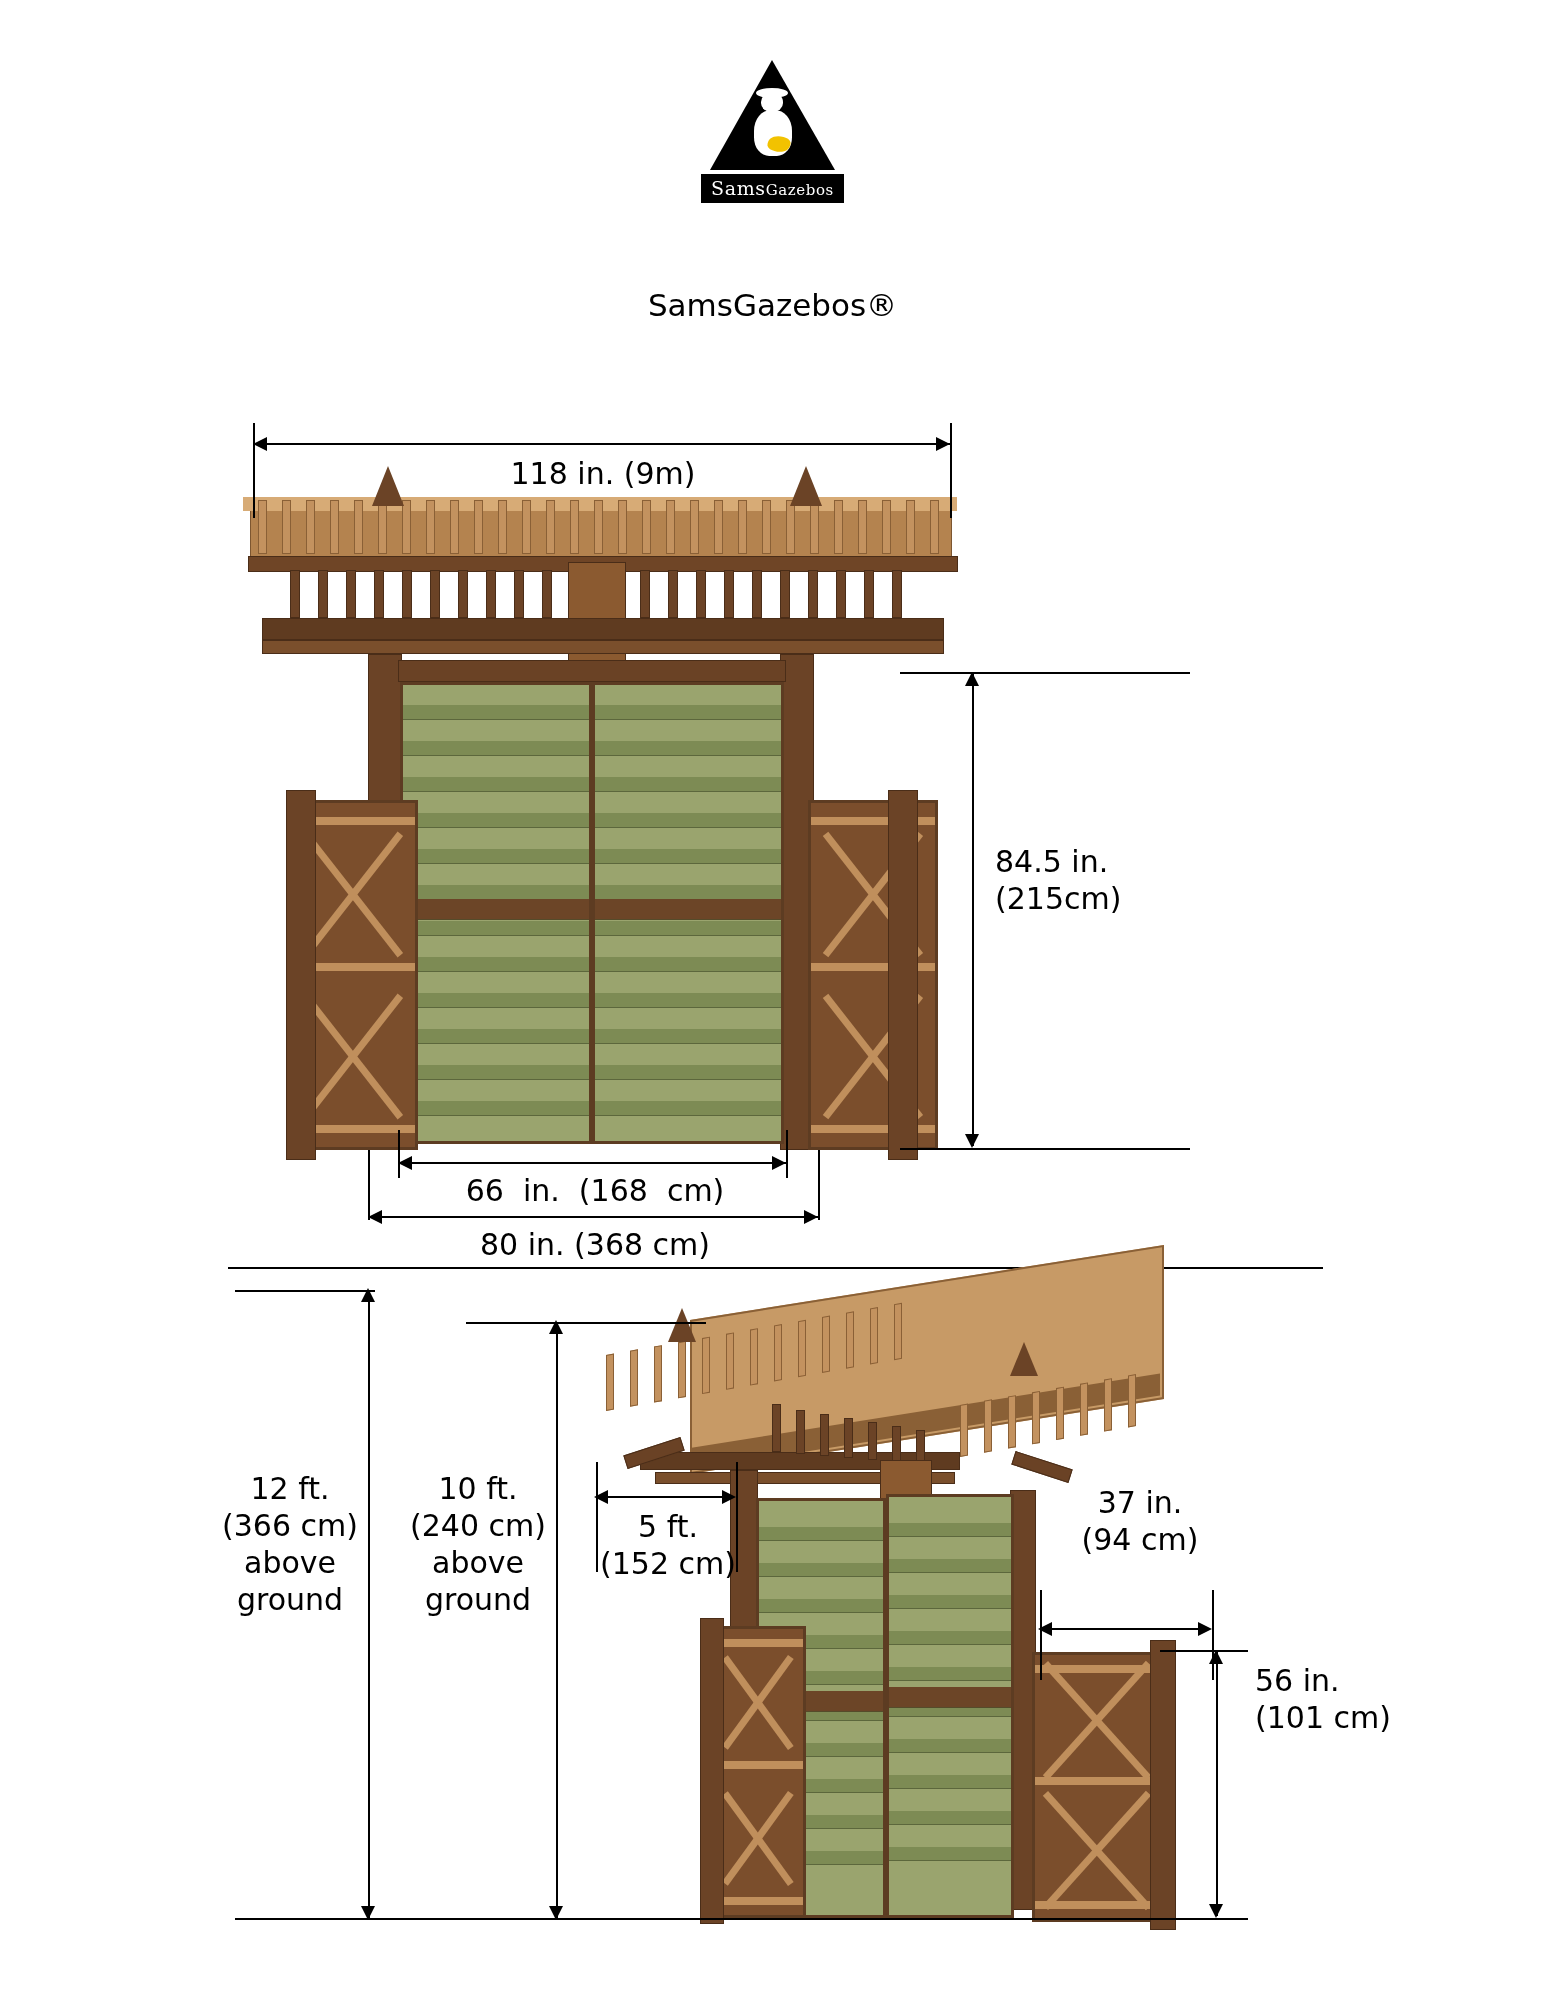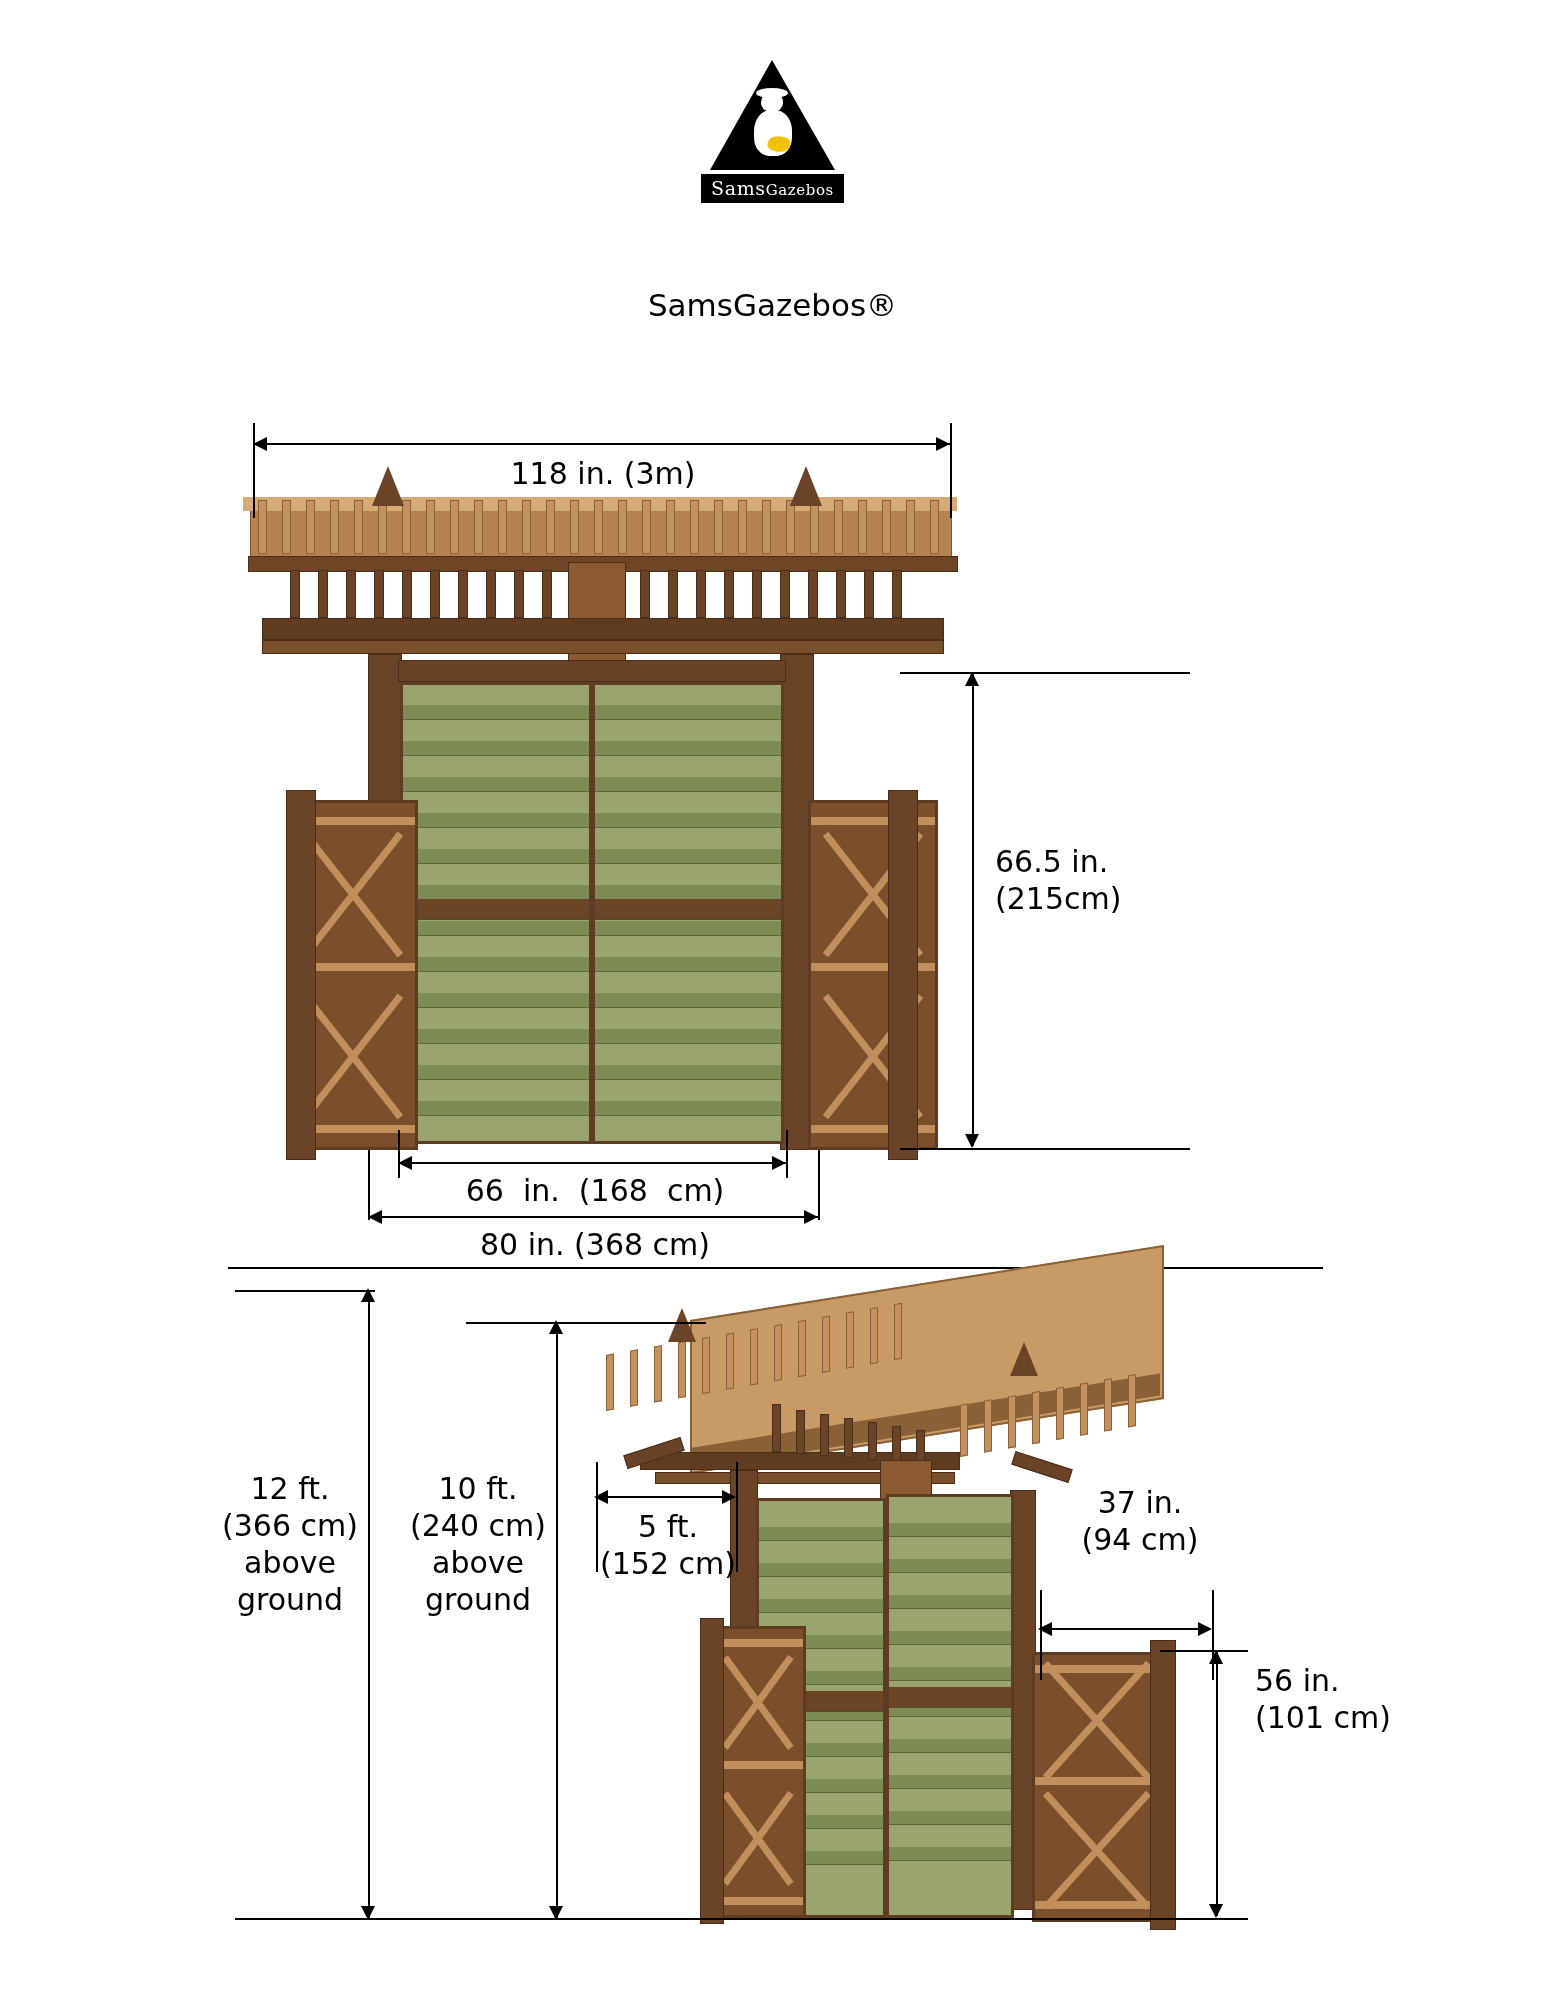--- a/index.html
+++ b/index.html
@@ -367,28 +367,28 @@
   </div>
   <div class="post" style="left:286px; top:790px; width:30px; height:370px;"></div>
   <div class="post" style="left:888px; top:790px; width:30px; height:370px;"></div>
 </div>
 
 <div class="line-v" style="left:253px; top:423px; height:95px;"></div>
 <div class="line-v" style="left:950px; top:423px; height:95px;"></div>
 <div class="line-h" style="left:255px; top:443px; width:695px;"></div>
 <div class="arrow arrow-left" style="left:253px; top:437px;"></div>
 <div class="arrow arrow-right" style="left:936px; top:437px;"></div>
-<div class="dim-label" style="left:468px; top:455px; width:270px;">118 in. (3m)</div>
+<div class="dim-label" style="left:468px; top:455px; width:270px;">118 in. (9m)</div>
 
 <div class="line-h" style="left:900px; top:672px; width:290px;"></div>
 <div class="line-h" style="left:900px; top:1148px; width:290px;"></div>
 <div class="line-v" style="left:972px; top:674px; height:472px;"></div>
 <div class="arrow arrow-up" style="left:965px; top:672px;"></div>
 <div class="arrow arrow-down" style="left:965px; top:1134px;"></div>
-<div class="dim-label" style="left:995px; top:843px; width:200px; text-align:left;">66.5 in.
+<div class="dim-label" style="left:995px; top:843px; width:200px; text-align:left;">84.5 in.
 (215cm)</div>
 
 <div class="line-v" style="left:398px; top:1130px; height:48px;"></div>
 <div class="line-v" style="left:786px; top:1130px; height:48px;"></div>
 <div class="line-h" style="left:400px; top:1162px; width:386px;"></div>
 <div class="arrow arrow-left" style="left:398px; top:1156px;"></div>
 <div class="arrow arrow-right" style="left:772px; top:1156px;"></div>
 <div class="dim-label" style="left:440px; top:1172px; width:310px;">66  in.  (168  cm)</div>
 
 <div class="line-v" style="left:368px; top:1150px; height:70px;"></div>

